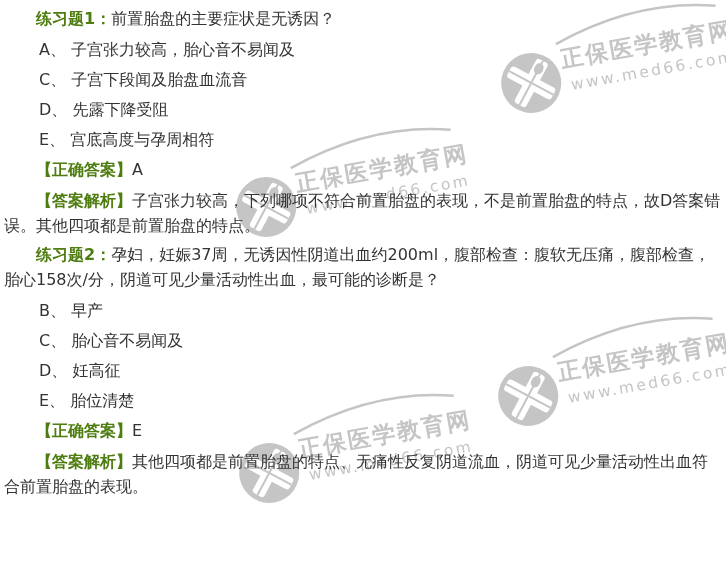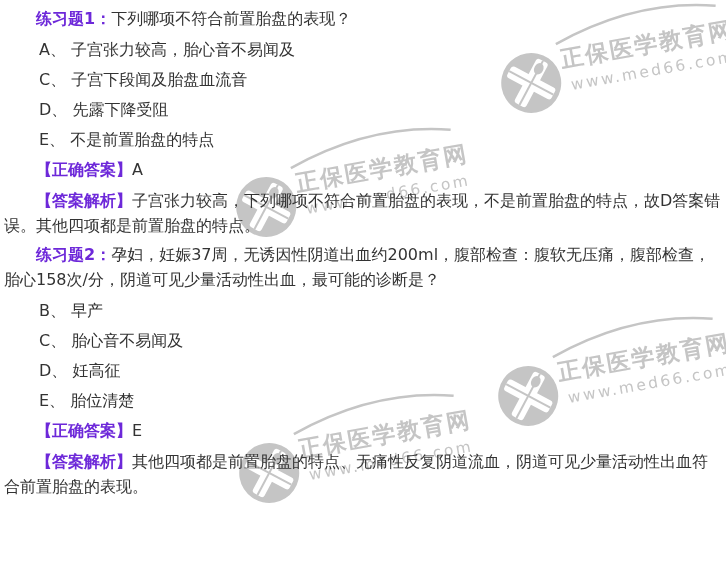--- a/index.html
+++ b/index.html
@@ -8,21 +8,21 @@
     background:#ffffff;
     font-family:"DejaVu Sans","Liberation Sans",sans-serif;
     font-size:16px;line-height:25px;color:#333333;
   }
   .content{position:relative;z-index:1;padding:6px 4px 0 4px}
   p{margin:0}
   .para{text-indent:32px;margin-bottom:6px}
   .option{margin:4px 0 5px 35px}
   .answer{text-indent:32px;margin-bottom:6px}
   .analysis{text-indent:32px;margin-bottom:4px}
-  b{font-weight:bold;color:#6d28d9}
+  b{font-weight:bold;color:#4d7c0f}
   .wm{position:absolute;z-index:0;overflow:visible;pointer-events:none}
   .wm1{left:495px;top:2px}
   .wm2{left:230px;top:126px}
   .wm3{left:492px;top:315px}
   .wm4{left:233px;top:392px}
   .wm text{font-family:"DejaVu Sans","Liberation Sans",sans-serif}
 </style>
 </head>
 <body>
 
@@ -90,25 +90,25 @@
         <ellipse cx="0" cy="-16" rx="4.5" ry="6" fill="#c5c5c5"></ellipse>
       </g>
     </g>
     <text x="66" y="56" font-size="23" font-weight="bold" letter-spacing="2">正保医学教育网</text>
     <text x="72" y="80" font-size="15.5" letter-spacing="2.5">www.med66.com</text>
   </g>
 </svg>
 
 <div class="content">
 
-  <p class="para"><b>练习题1：</b><span>下列哪项不符合前置胎盘的表现？</span></p>
+  <p class="para"><b>练习题1：</b><span>前置胎盘的主要症状是无诱因？</span></p>
   <p class="option">A、 子宫张力较高，胎心音不易闻及</p>
   <p class="option">C、 子宫下段闻及胎盘血流音</p>
   <p class="option">D、 先露下降受阻</p>
-  <p class="option">E、 不是前置胎盘的特点</p>
+  <p class="option">E、 宫底高度与孕周相符</p>
   <p class="answer"><b>【正确答案】</b><span>A</span></p>
   <p class="analysis"><b>【答案解析】</b><span>子宫张力较高，下列哪项不符合前置胎盘的表现，不是前置胎盘的特点，故D答案错误。其他四项都是前置胎盘的特点。</span></p>
 
   <p class="para"><b>练习题2：</b><span>孕妇，妊娠37周，无诱因性阴道出血约200ml，腹部检查：腹软无压痛，腹部检查，胎心158次/分，阴道可见少量活动性出血，最可能的诊断是？</span></p>
   <p class="option">B、 早产</p>
   <p class="option">C、 胎心音不易闻及</p>
   <p class="option">D、 妊高征</p>
   <p class="option">E、 胎位清楚</p>
   <p class="answer"><b>【正确答案】</b><span>E</span></p>
   <p class="analysis"><b>【答案解析】</b><span>其他四项都是前置胎盘的特点、无痛性反复阴道流血，阴道可见少量活动性出血符合前置胎盘的表现。</span></p>

